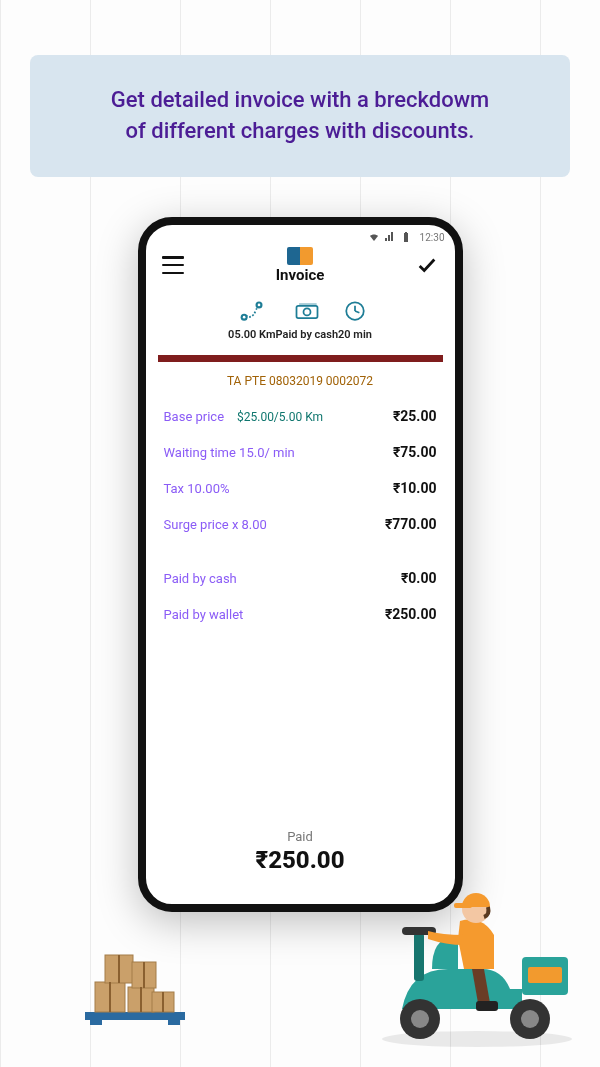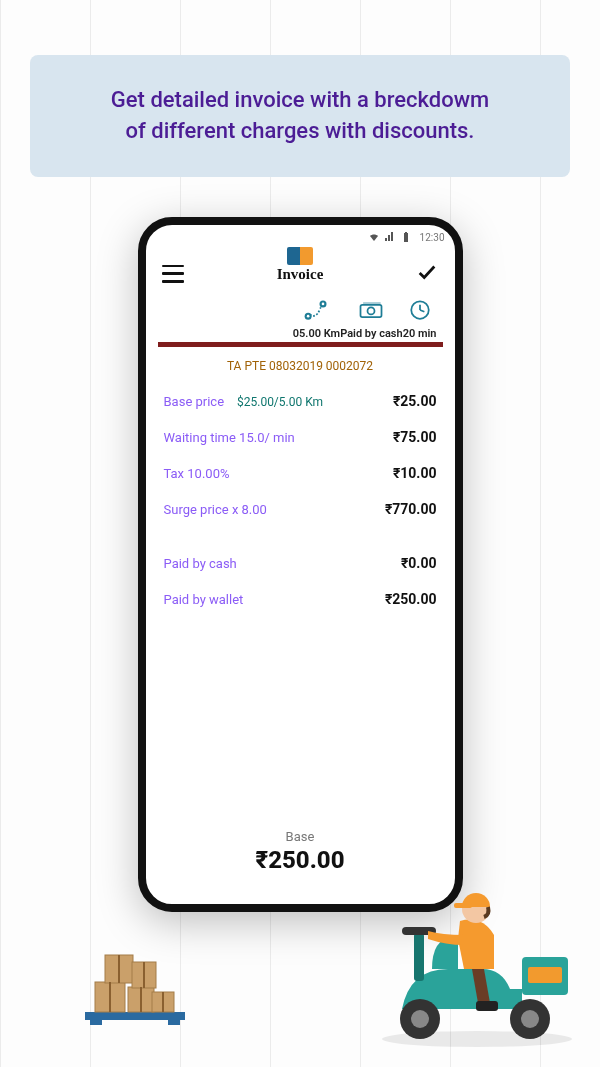--- a/index.html
+++ b/index.html
@@ -64,24 +64,23 @@
     height: 18px;
     padding: 2px 10px 0;
     font-size: 10px;
     color: #555;
   }
   .status-bar svg { width: 12px; height: 12px; fill: #555; }
   .status-time { font-size: 10px; color: #777; margin-left: 4px; }
 
   .app-header {
     display: flex;
-    align-items: flex-end;
+    align-items: center;
     justify-content: space-between;
     padding: 4px 16px 6px;
-    font-family: Liberation Serif, serif;
   }
   .hamburger {
     width: 22px; height: 18px;
     display: flex; flex-direction: column; justify-content: space-between;
     cursor: pointer;
   }
   .hamburger span { display:block; height:2.5px; background:#111; border-radius:1px; }
   .header-center { text-align:center; }
   .logo {
     width: 26px; height: 18px; margin: 0 auto;
@@ -90,23 +89,23 @@
   }
   .page-title { font-size:15px; font-weight:700; color:#111; margin-top:1px; }
   .check {
     width:22px; height:22px;
     cursor:pointer;
   }
   .check svg{width:100%;height:100%;stroke:#111;stroke-width:3;fill:none;}
 
   .summary-row {
     display:flex;
-    justify-content:flex-end;
-    padding: 8px 6px 2px;
-    border-bottom:5px solid #7f1d1d;
+    justify-content:center;
+    padding: 8px 6px 14px;
+    border-bottom:7px solid #7f1d1d;
     margin: 0 12px;
   }
   .summary-item { text-align:center; font-size:11px; color:#222; font-weight:600;}
   .summary-icon { height:26px; display:flex; align-items:center; justify-content:center; margin-bottom:4px;}
   .summary-icon svg { width:28px; height:26px; }
 
   .invoice-id { text-align:center; color:#a16207; font-size:12px; padding:12px 0 10px; }
 
   .line-items { padding: 0 18px; }
   .line {
@@ -254,21 +253,21 @@
       <span class="line-label">Paid by cash</span>
       <span class="line-amount">₹0.00</span>
     </div>
     <div class="line">
       <span class="line-label">Paid by wallet</span>
       <span class="line-amount">₹250.00</span>
     </div>
   </div>
 
   <div class="total-block">
-    <div class="total-label">Base</div>
+    <div class="total-label">Paid</div>
     <div class="total-amount">₹250.00</div>
   </div>
 </div>
 
 <svg class="boxes" viewBox="0 0 110 90">
   <rect x="5" y="75" width="100" height="8" fill="#2a6aa0"></rect>
   <rect x="10" y="82" width="12" height="6" fill="#2a6aa0"></rect>
   <rect x="88" y="82" width="12" height="6" fill="#2a6aa0"></rect>
   <g fill="#caa06a" stroke="#a37d48" stroke-width="1">
     <rect x="15" y="45" width="30" height="30"></rect>

